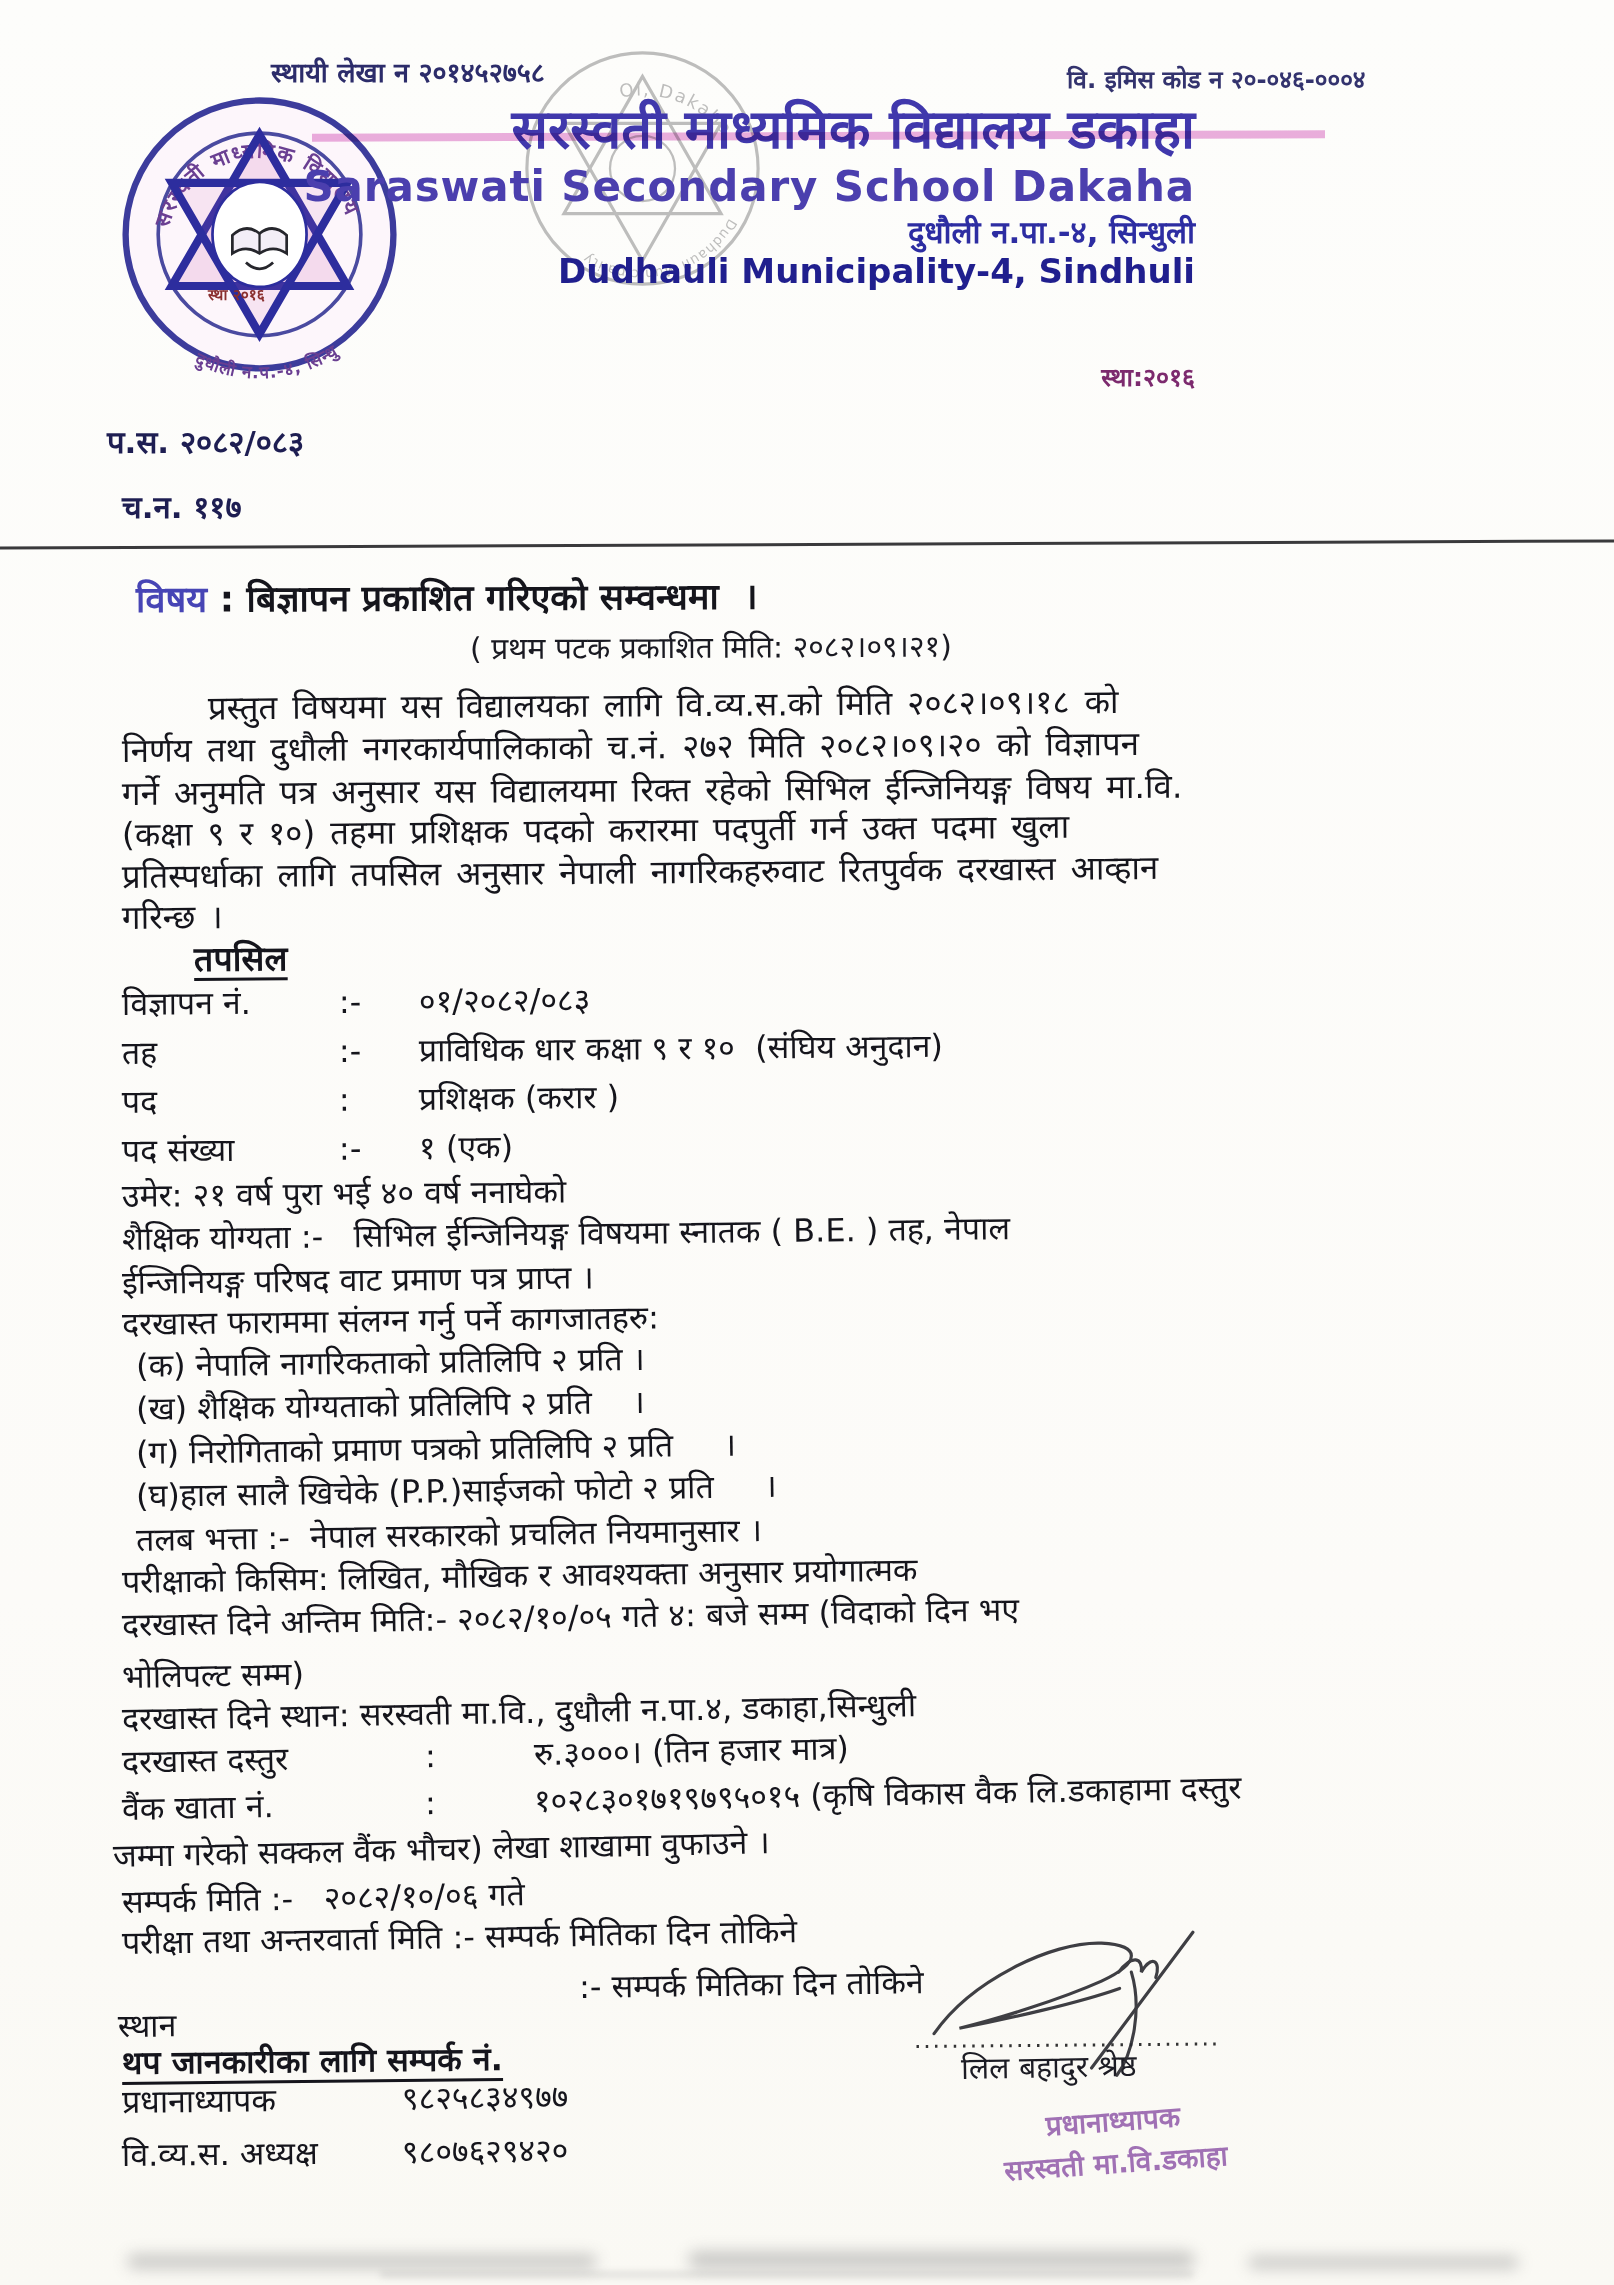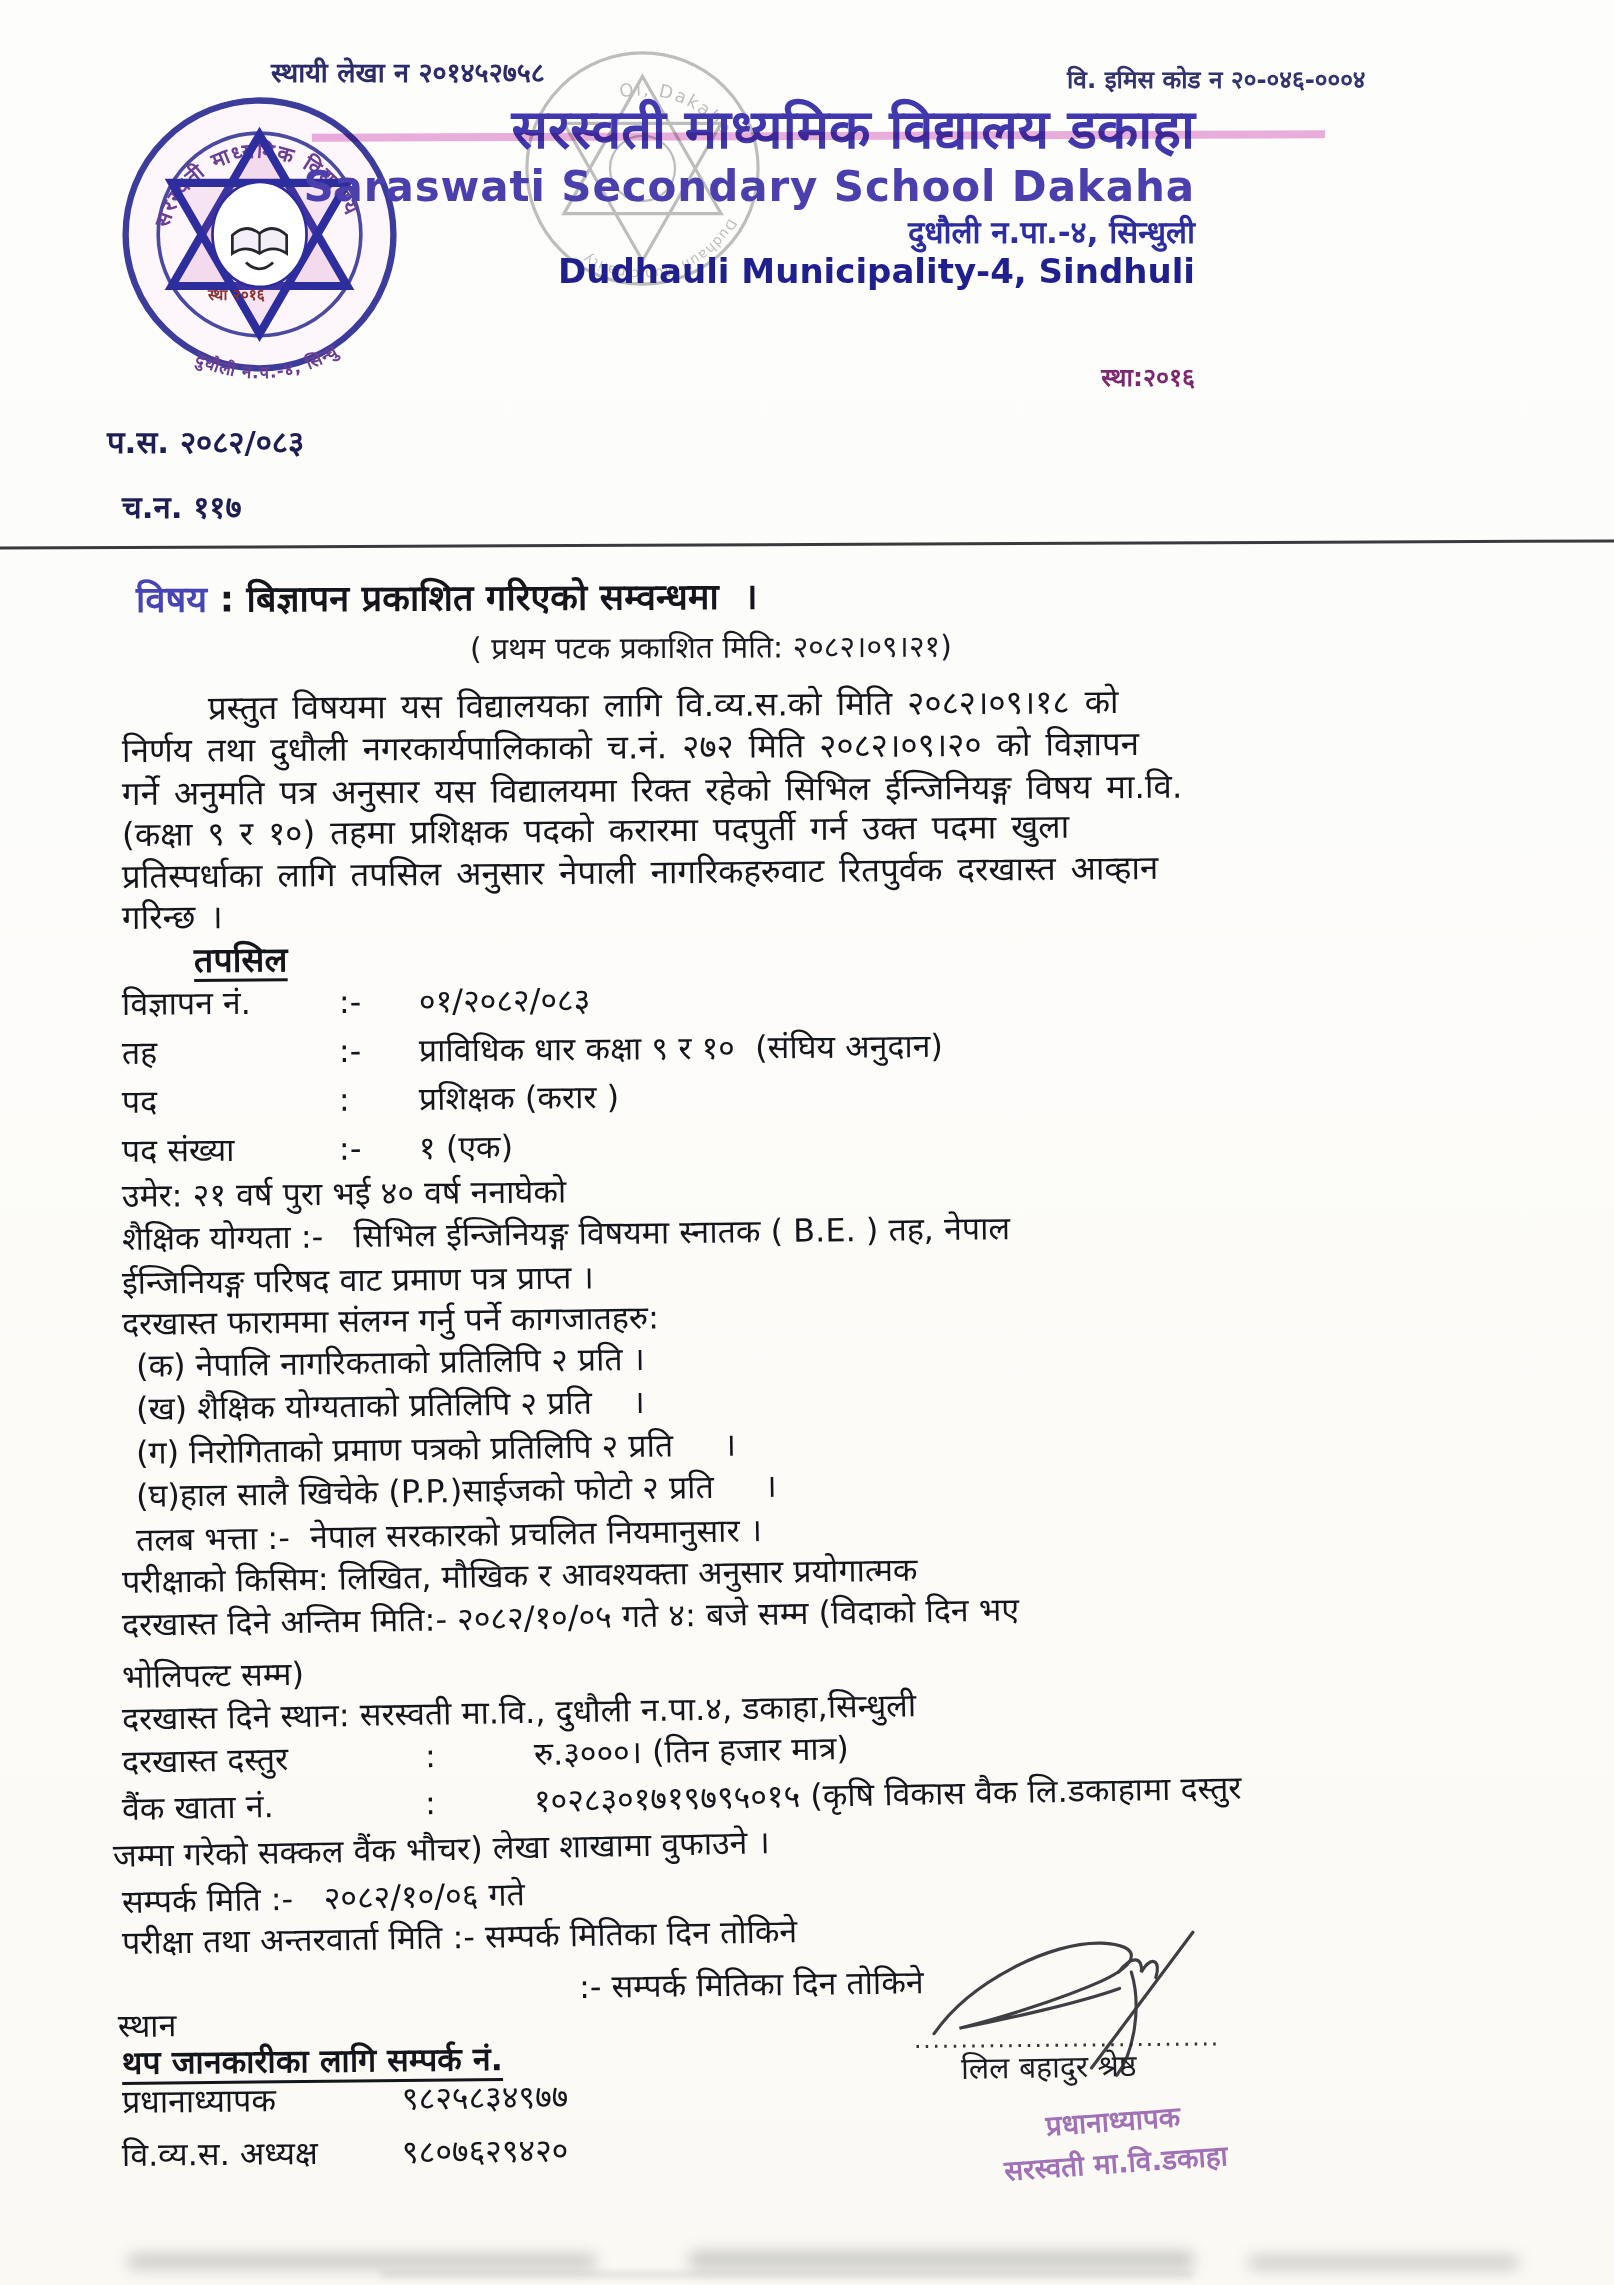--- a/index.html
+++ b/index.html
@@ -32,21 +32,21 @@
   .rule{position:absolute;left:0;top:543px;width:1615px;height:2.7px;background:#3a3a3c;
         transform:rotate(-0.25deg);}
   
   .subject{left:136px;top:577px;font-size:36px;font-weight:bold;}
   .subject .subj-label{color:#4745b5;}
   .published{left:470px;top:630px;font-size:30px;color:#1a1a22;}
   
   .pline{left:122px;width:1438px;font-size:33px;word-spacing:4.5px;}
   .p0{padding-left:86px;}
   .tapasil-h{left:194px;top:939px;font-size:34px;font-weight:bold;
-             text-decoration:underline;text-decoration-thickness:2.7px;text-underline-offset:7.2px;}
+             text-decoration:underline;text-decoration-thickness:2.7px;text-underline-offset:7.2px;font-family:Liberation Serif, serif;}
   .kv .kvl{display:inline-block;min-width:217px;}
   .kv .kvs{display:inline-block;min-width:80px;}
   .kv2 .kvl{display:inline-block;min-width:303px;}
   .kv2 .kvs{display:inline-block;min-width:109px;}
   .contact-h{font-size:32px;font-weight:bold;text-decoration:underline;
              text-decoration-thickness:2.7px;text-underline-offset:8.1px;}
   .crow .cl{display:inline-block;min-width:280px;}
   
   .sig-svg{position:absolute;left:914px;top:1916px;z-index:2;}
   .dots{left:914px;top:2026px;font-size:23.5px;letter-spacing:1.8px;color:#333;}

